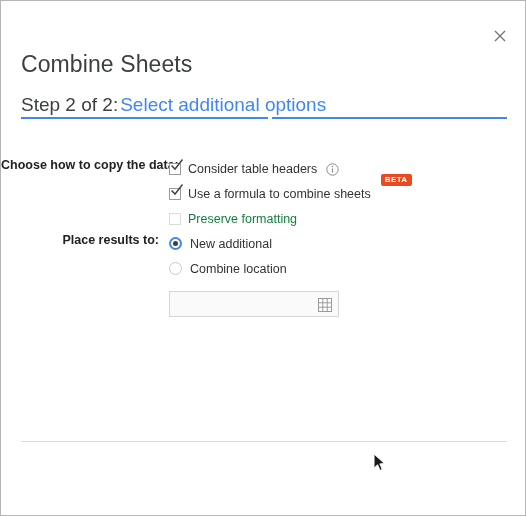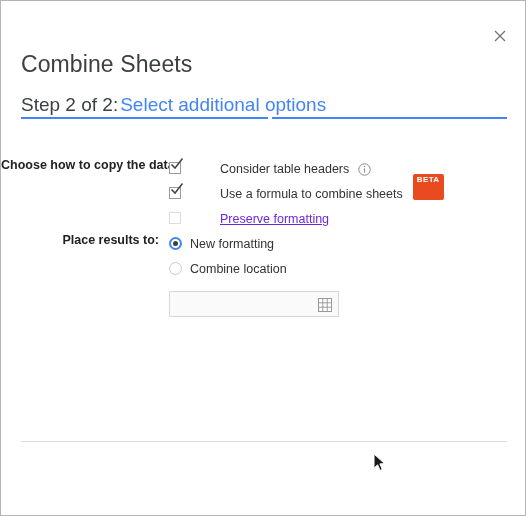--- a/index.html
+++ b/index.html
@@ -120,24 +120,23 @@
   .row-control {
     flex: 1 1 auto;
     display: flex;
     align-items: center;
     height: 25px;
   }
 
   
   .cb-wrap {
     display: inline-flex;
-    align-items: flex-start;
+    align-items: center;
     cursor: pointer;
     position: relative;
-    gap: 32px;
   }
   .cb-wrap.disabled { cursor: default; }
   .cb-box {
     position: relative;
     width: 12px;
     height: 12px;
     box-sizing: border-box;
     border: 1px solid #9a9a9a;
     background: #ffffff;
     flex: 0 0 12px;
@@ -150,40 +149,40 @@
     width: 16px;
     height: 16px;
     pointer-events: none;
   }
   .cb-label {
     margin-left: 7px;
     font-size: 12.5px;
     color: #333333;
     white-space: nowrap;
   }
-  .cb-wrap.disabled .cb-label { color: #6d28d9; text-decoration: underline; }
+  .cb-wrap.disabled .cb-label { color: #15803d; }
 
   #info-icon {
     margin-left: 9px;
     width: 13px;
     height: 13px;
     cursor: pointer;
     flex: 0 0 13px;
   }
   #beta-badge {
     margin-left: 10px;
     align-self: flex-start;
     position: relative;
     top: -7px;
     background: #ea4a20;
     color: #ffffff;
     font-size: 8px;
     font-weight: bold;
     letter-spacing: 0.4px;
-    padding: 2px 4px 16px 4px;
+    padding: 2px 4px 2px 4px;
     border-radius: 2px;
     line-height: 1;
     white-space: nowrap;
   }
 
   
   .rb-wrap {
     display: inline-flex;
     align-items: center;
     cursor: pointer;
@@ -349,21 +348,21 @@
         </span>
       </div>
     </div>
 
 
     <div class="form-row" style="margin-top:0;">
       <div class="row-label">Place results to:</div>
       <div class="row-control">
         <span class="rb-wrap selected">
           <span class="rb-circle"></span>
-          <span class="rb-label">New formatting</span>
+          <span class="rb-label">New additional</span>
         </span>
       </div>
     </div>
 
 
     <div class="form-row">
       <div class="row-label blank">&nbsp;</div>
       <div class="row-control">
         <span class="rb-wrap">
           <span class="rb-circle"></span>

